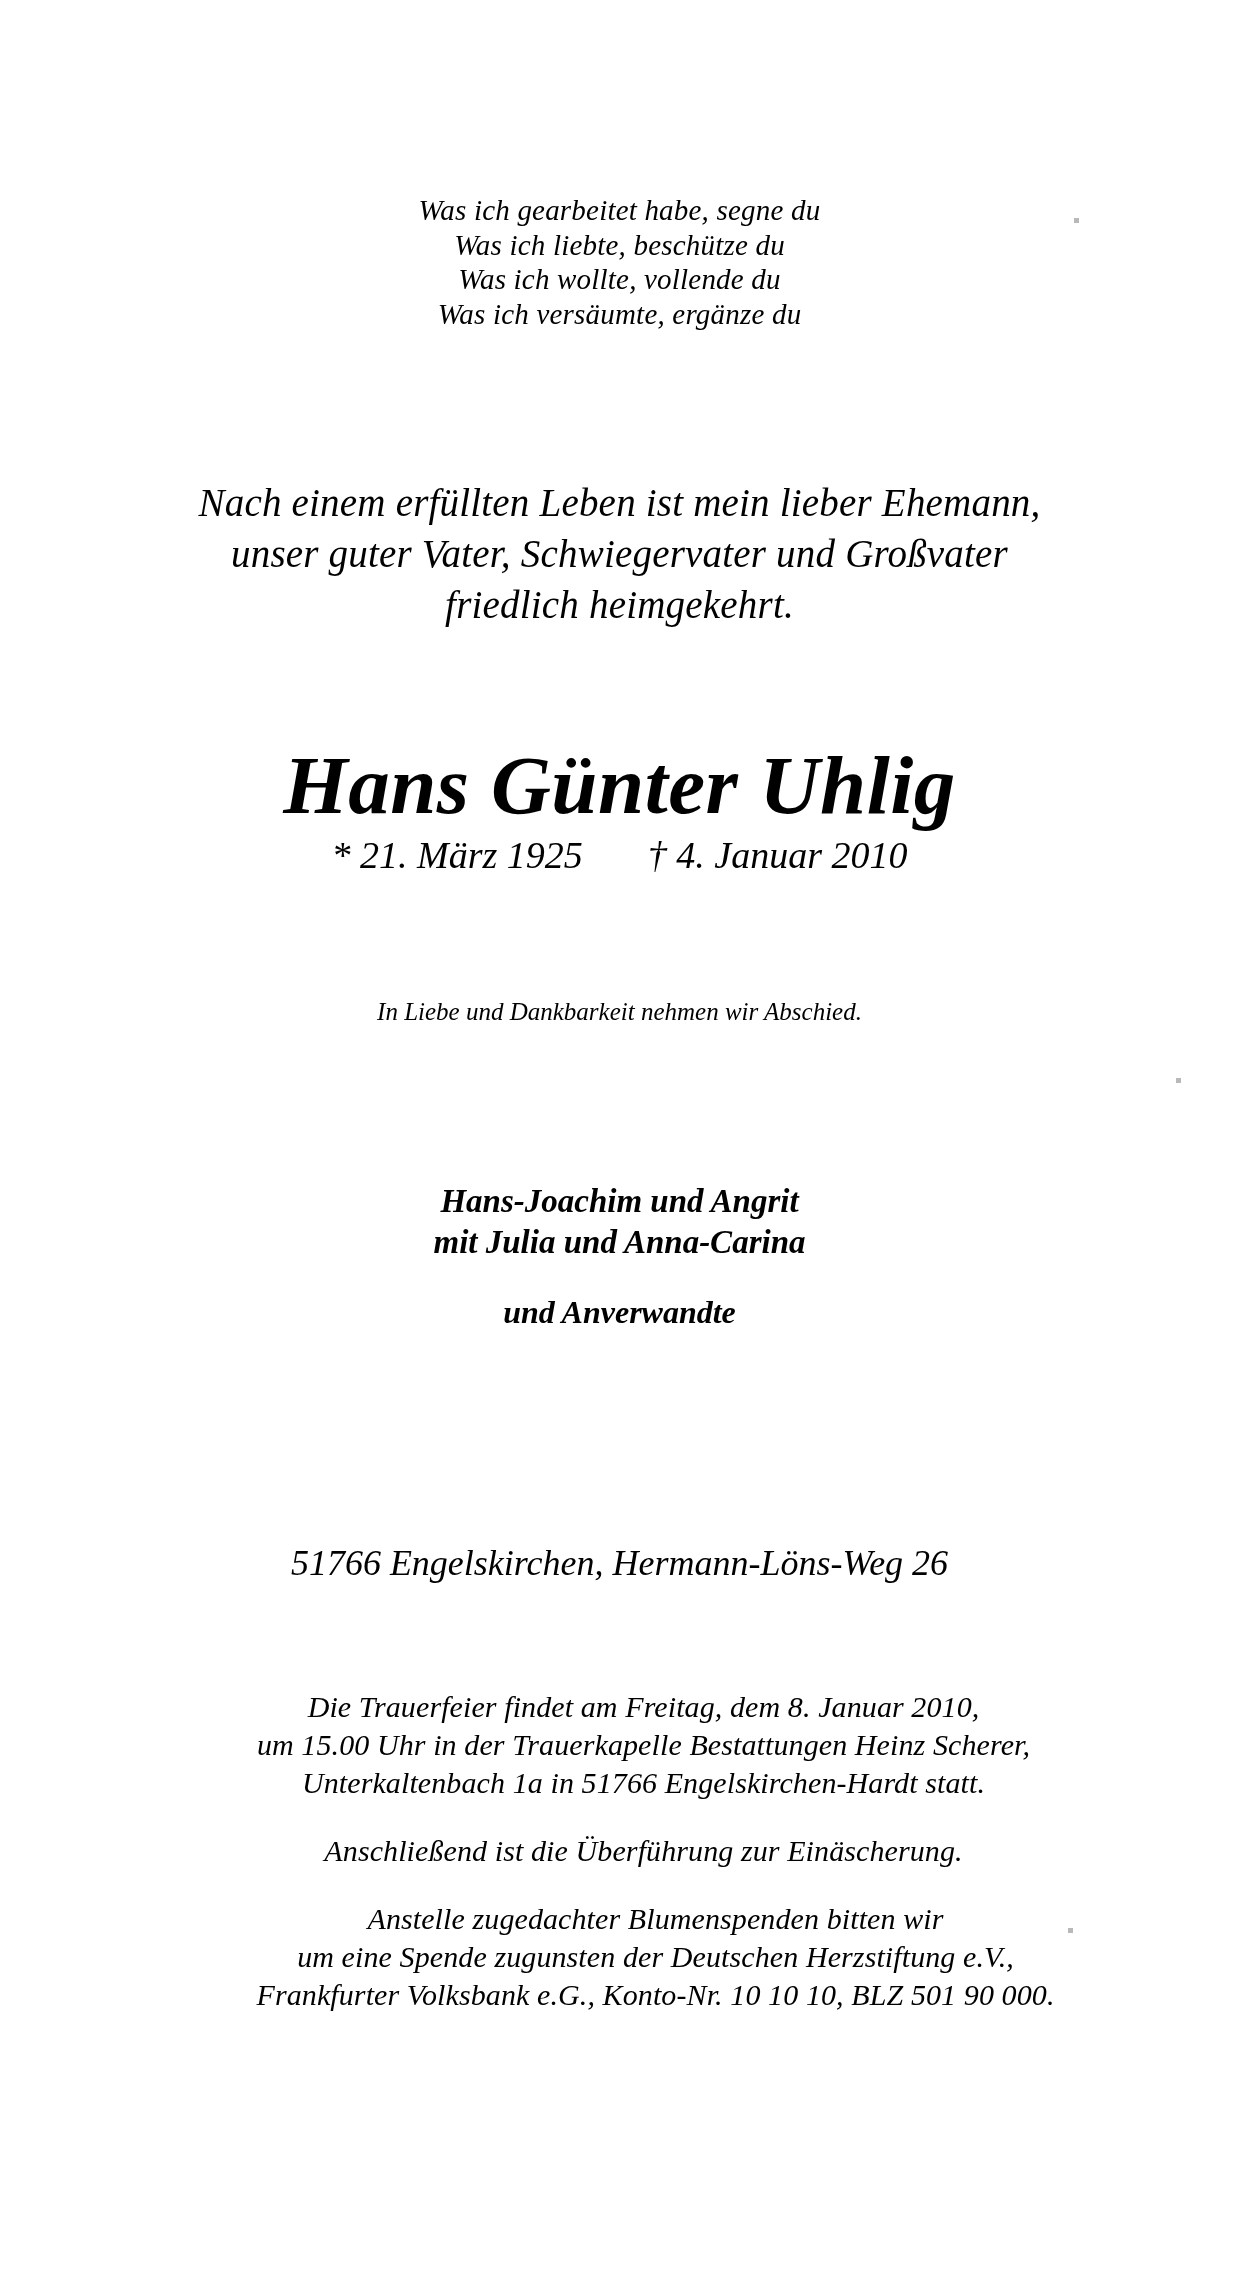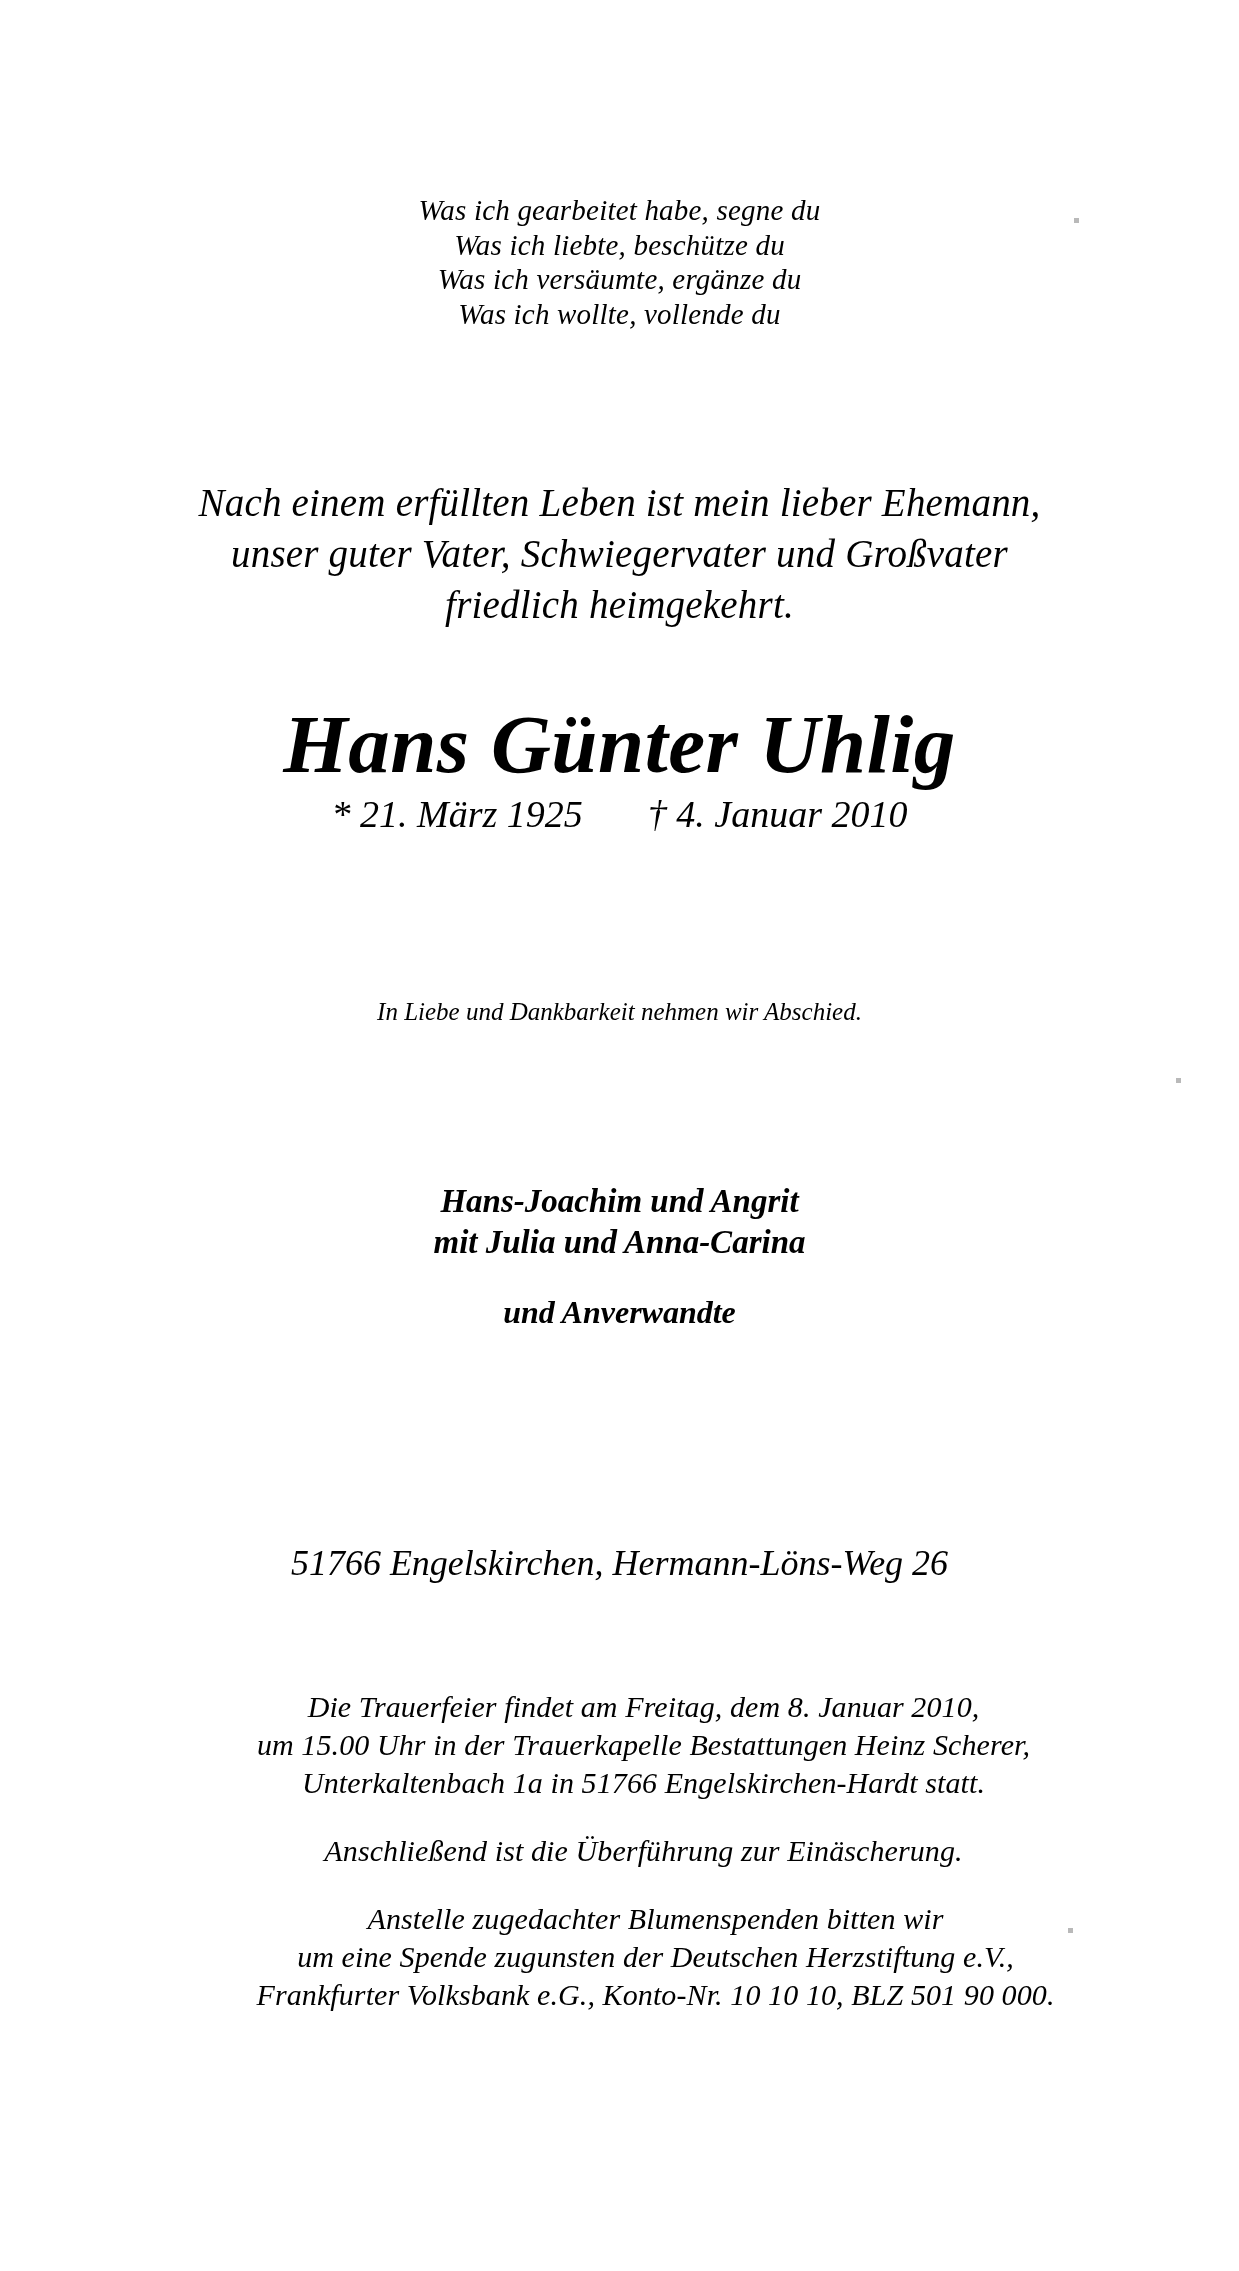--- a/index.html
+++ b/index.html
@@ -47,21 +47,21 @@
     font-style: italic;
     font-size: 39px;
     line-height: 51px;
     letter-spacing: 0.2px;
     white-space: nowrap;
   }
 
   
   #name-block {
     position: absolute;
-    top: 698px;
+    top: 739px;
     left: 0;
     width: 1239px;
     text-align: center;
   }
   #deceased-name {
     font-style: italic;
     font-weight: bold;
     font-size: 83px;
     line-height: 92px;
     letter-spacing: 0.5px;
@@ -169,22 +169,22 @@
 
   <div class="artifact" style="top:218px; left:1074px; width:5px; height:5px;"></div>
 
   <div class="artifact" style="top:1078px; left:1176px; width:5px; height:5px;"></div>
 
   <div class="artifact" style="top:1928px; left:1068px; width:5px; height:5px;"></div>
 
   <div id="verse">
     <div class="vline">Was ich gearbeitet habe, segne du</div>
     <div class="vline">Was ich liebte, beschütze du</div>
+    <div class="vline">Was ich wollte, vollende du</div>
     <div class="vline">Was ich versäumte, ergänze du</div>
-    <div class="vline">Was ich wollte, vollende du</div>
   </div>
 
   <div id="intro">
     <div class="pline">Nach einem erfüllten Leben ist mein lieber Ehemann,</div>
     <div class="pline">unser guter Vater, Schwiegervater und Großvater</div>
     <div class="pline">friedlich heimgekehrt.</div>
   </div>
 
   <div id="name-block">
     <div id="deceased-name">Hans Günter Uhlig</div>

